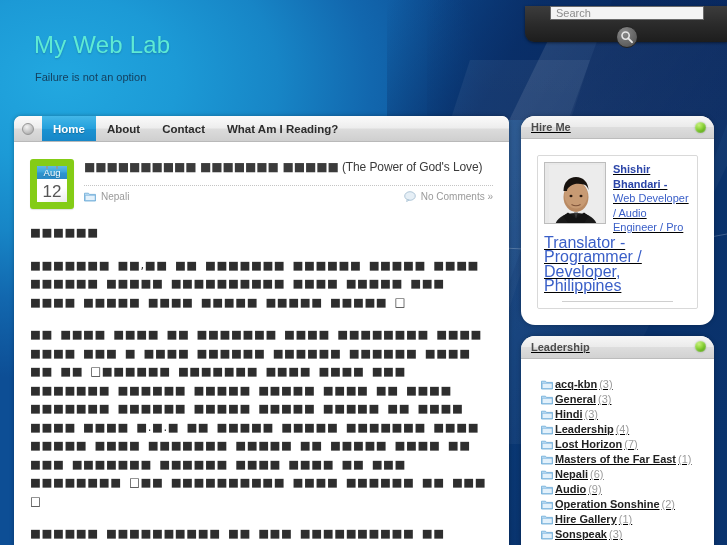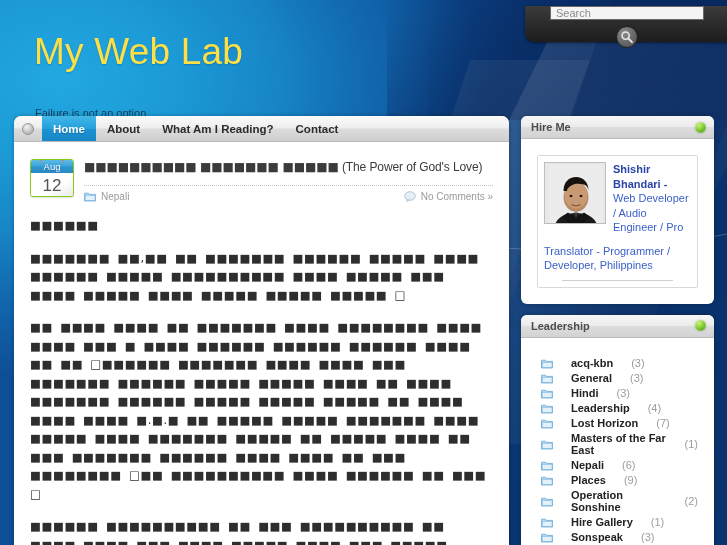--- a/index.html
+++ b/index.html
@@ -91,27 +91,27 @@
     width: 22px; height: 22px; border-radius: 50%;
     background: radial-gradient(circle at 35% 28%, #8c8c8c 0%, #6d6d6d 45%, #4a4a4a 100%);
     border: 1px solid #222;
     display: flex; align-items: center; justify-content: center;
     cursor: pointer; flex: none;
   }
 
   
   #site-title {
     position: absolute; left: 34px; top: 31px;
-    font-size: 37px; color: #fde047; font-weight: normal;
+    font-size: 24px; color: #5eead4; font-weight: normal;
     letter-spacing: 0.2px;
     text-shadow: 0 1px 2px rgba(0,0,0,0.18);
   }
   #site-desc {
     position: absolute; left: 35px; top: 71px;
-    font-size: 11px; color: #14405f; margin-top: 36px;
+    font-size: 11px; color: #14405f;
   }
 
   
   #content {
     position: absolute; left: 14px; top: 116px;
     width: 495px; height: 440px;
     background: #ffffff;
     border-radius: 7px 7px 0 0;
     box-shadow: 0 0 4px rgba(0,0,0,0.28);
     overflow: hidden;
@@ -140,21 +140,21 @@
     color: #ffffff;
     text-shadow: 0 1px 1px rgba(0,0,0,0.25);
   }
 
   #post-area { padding: 14px 16px 0 16px; }
   .post-head { display: flex; gap: 10px; align-items: flex-start; }
 
   
   .cal {
     width: 44px; flex: none; margin-top: 3px;
-    border: 1px solid #84cc16; border-radius: 3px;
+    border: 7px solid #84cc16; border-radius: 3px;
     background: #fff; overflow: hidden; position: relative;
     box-shadow: 0 1px 1px rgba(0,0,0,0.12);
   }
   .cal-pins { position: absolute; top: -3px; left: 0; width: 100%; height: 6px; }
   .cal-pin { position: absolute; top: 0; width: 2px; height: 6px; background: #8a9aa6; }
   .cal-m {
     background: linear-gradient(180deg, #5fb9e6 0%, #3aa3da 48%, #2e94cf 52%, #2a8ac6 100%);
     color: #fff; font-size: 9.5px; text-align: center; line-height: 13px; height: 13px;
     text-shadow: 0 1px 1px rgba(0,0,0,0.22);
   }
@@ -189,24 +189,25 @@
   }
   .body-text p { margin: 0 0 14px 0; }
 
   
   #sidebar {
     position: absolute; left: 521px; top: 116px;
     width: 193px;
   }
   .widget {
     background: #ffffff;
-    border-radius: 6px;
+    border-radius: 14px;
     box-shadow: 0 0 4px rgba(0,0,0,0.26);
     margin-bottom: 11px;
     overflow: hidden;
+    text-decoration: underline;
   }
   .widget-head {
     height: 23px;
     background: linear-gradient(180deg, #f7f7f7 0%, #ebebeb 48%, #dddddd 52%, #d2d2d2 100%);
     border-bottom: 1px solid #bcbcbc;
     display: flex; align-items: center; justify-content: space-between;
     padding: 0 8px 0 10px;
   }
   .widget-title { font-size: 11px; font-weight: bold; color: #4c4c4c; }
   .led {
@@ -224,26 +225,26 @@
   .portrait {
     width: 62px; height: 62px; flex: none;
     border: 1px solid #bdbdbd;
     background: linear-gradient(180deg,#e9e9e9,#d5d5d5);
     overflow: hidden; position: relative;
   }
   .hire-text {
     font-size: 11px; line-height: 14.5px; color: #3a5fc8;
   }
   .hire-text b { color: #2b45a8; }
-  .hire-below { font-size: 11px; line-height: 14.5px; color: #3a5fc8; margin-top: 9px; }
+  .hire-below { font-size: 16px; line-height: 14.5px; color: #3a5fc8; margin-top: 1px; }
   .hire-rule { border-top: 1px solid #cfcfcf; margin: 7px 18px 0 18px; }
 
   .cat-list { list-style: none; margin: 0; padding: 2px 0 2px 0; }
   .cat-list li {
-    display: flex; align-items: center; gap: 18px;
+    display: flex; align-items: center; gap: 2px;
     font-size: 11px; padding: 1.5px 0 1.5px 4px;
     color: #9d9d9d;
   }
   .cat-name { color: #222; font-weight: bold; }
   .cat-count { color: #9d9d9d; font-weight: normal; }
   .folder { flex: none; }
 </style>
 </head>
 <body>
 
@@ -273,22 +274,22 @@
 <div id="site-desc">Failure is not an option</div>
 
 <div id="content">
 
   <div id="navbar">
     <div class="nav-dot-wrap">
       <div class="nav-dot"></div>
     </div>
     <div class="nav-item active">Home</div>
     <div class="nav-item">About</div>
+    <div class="nav-item">Contact</div>
     <div class="nav-item">What Am I Reading?</div>
-    <div class="nav-item">Contact</div>
   </div>
 
   <div id="post-area">
     <div class="post-head">
 
       <div class="cal">
         <div class="cal-pins">
           <div class="cal-pin" style="left:9px"></div>
           <div class="cal-pin" style="right:9px"></div>
         </div>
@@ -422,21 +423,21 @@
               <path d="M1.2 4.3h10v5.2h-10z" fill="#e3f1fb" stroke="#6aa9d6" stroke-width="0.6"></path>
             </svg>
             <span class="cat-name">Nepali</span>
             <span class="cat-count">(6)</span>
           </li>
           <li>
             <svg width="12" height="11" viewBox="0 0 12 11" class="folder">
               <path d="M0.5 2.2h4l1 1.2h6v6.6h-11z" fill="#bcdcf3" stroke="#6aa9d6" stroke-width="0.8"></path>
               <path d="M1.2 4.3h10v5.2h-10z" fill="#e3f1fb" stroke="#6aa9d6" stroke-width="0.6"></path>
             </svg>
-            <span class="cat-name">Places</span>
+            <span class="cat-name">Audio</span>
             <span class="cat-count">(9)</span>
           </li>
           <li>
             <svg width="12" height="11" viewBox="0 0 12 11" class="folder">
               <path d="M0.5 2.2h4l1 1.2h6v6.6h-11z" fill="#bcdcf3" stroke="#6aa9d6" stroke-width="0.8"></path>
               <path d="M1.2 4.3h10v5.2h-10z" fill="#e3f1fb" stroke="#6aa9d6" stroke-width="0.6"></path>
             </svg>
             <span class="cat-name">Operation Sonshine</span>
             <span class="cat-count">(2)</span>
           </li>

